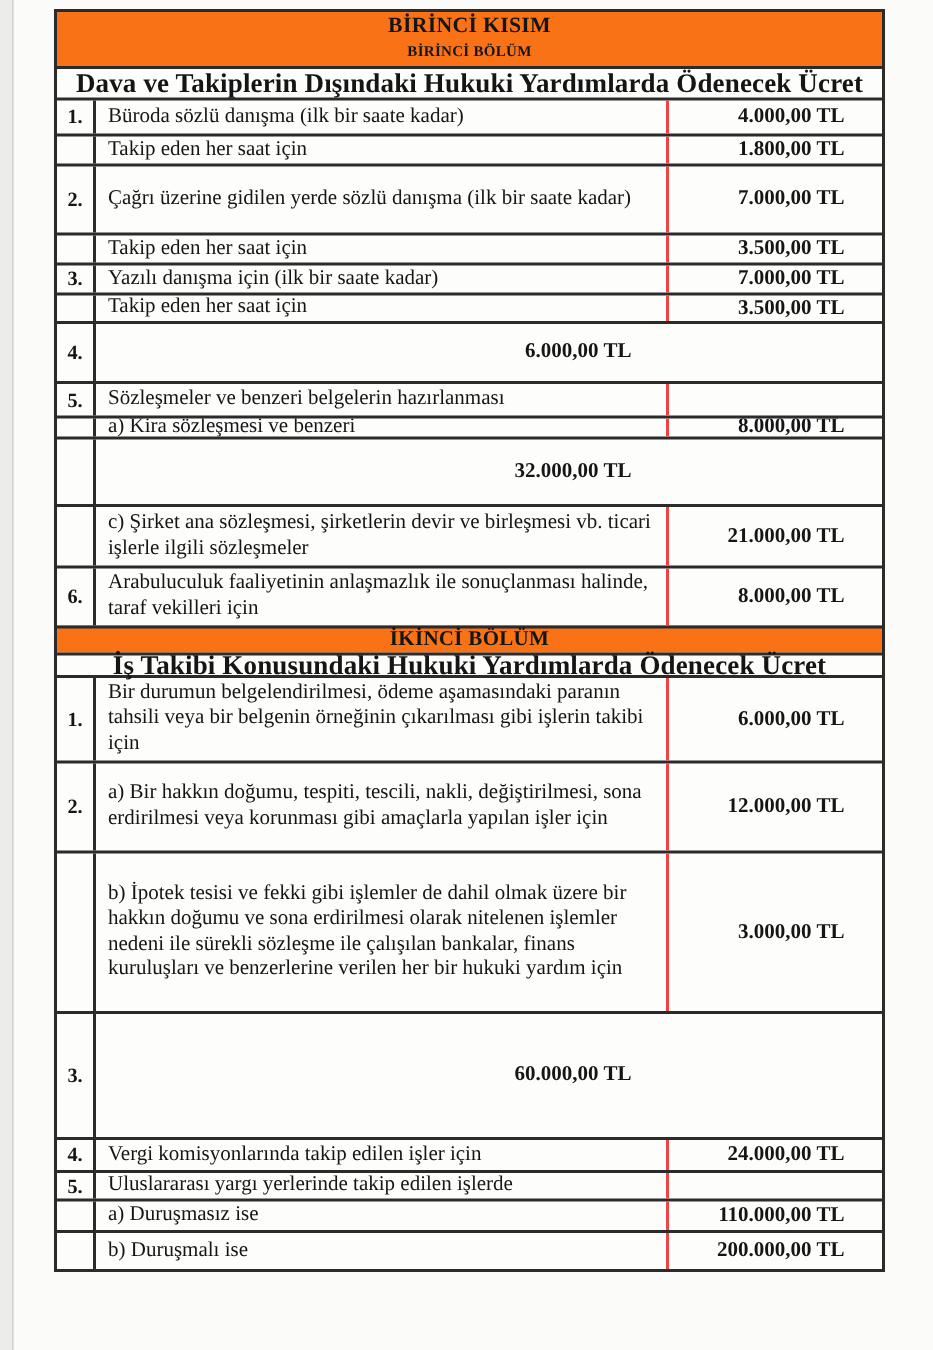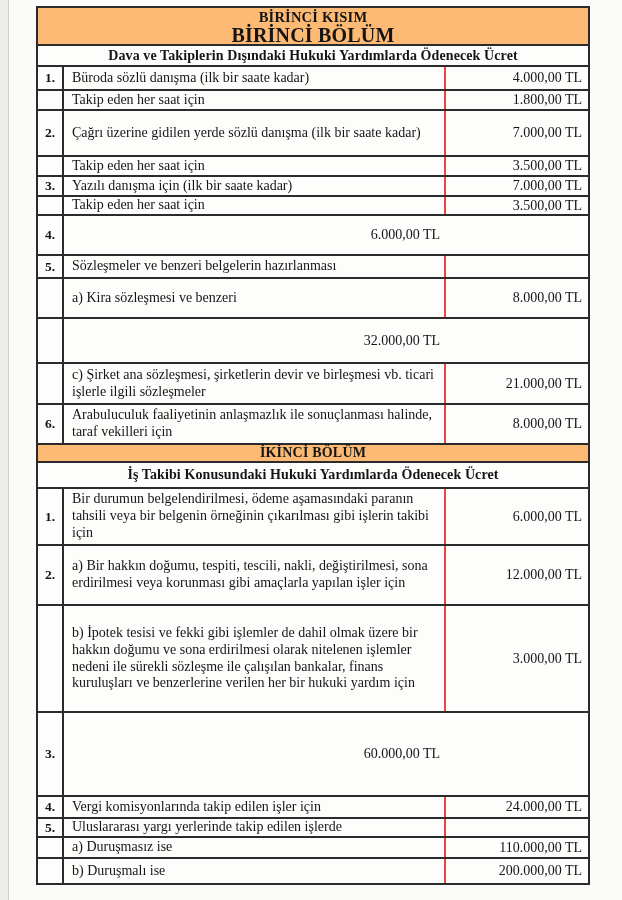--- a/index.html
+++ b/index.html
@@ -23,24 +23,24 @@
     background: #fdfdfc;
   }
   .band {
     border-top: 2px solid #2b2b2b;
     display: flex; flex-direction: column;
     align-items: center; justify-content: center;
     text-align: center;
     font-weight: bold;
   }
   .band.first { border-top: none; }
-  .band.gray { background: #fdba74; }
+  .band.gray { background: #f97316; }
   .part-line { font-size: 14.5px; line-height: 18px; letter-spacing: 0.2px; }
-  .section-line { font-size: 20px; line-height: 18px; letter-spacing: 0.2px; }
-  .subtitle-line { font-size: 14px; letter-spacing: 0.1px; text-align: right; }
+  .section-line { font-size: 10px; line-height: 18px; letter-spacing: 0.2px; }
+  .subtitle-line { font-size: 18px; letter-spacing: 0.1px; text-align: right; }
   .row {
     display: grid;
     grid-template-columns: 26px 382px 1fr;
     border-top: 2px solid #2b2b2b;
     background: #fdfdfc;
   }
   .cell { display: flex; align-items: center; overflow: hidden; }
   .cell.num {
     justify-content: center;
     font-weight: bold;
@@ -48,22 +48,23 @@
     border-right: 2px solid #2b2b2b;
   }
   .cell.desc {
     padding: 2px 8px 2px 8px;
     font-size: 14px;
     line-height: 1.2;
     border-right: 2px solid #ef4444;
   }
   .cell.fee {
     justify-content: flex-end;
-    padding-right: 6px;
+    padding-right: 25px;
     font-size: 14px;
+    font-weight: bold;
   }
 </style>
 </head>
 <body>
 
 <div class="scan-strip"></div>
 
 <div class="doc-table">
 
   <div class="band gray first" style="height:36px">
@@ -107,21 +108,21 @@
   </div>
   <div class="row" style="height:40px">
     <div class="cell num">4.</div>
     <div class="cell fee">6.000,00 TL</div>
   </div>
   <div class="row" style="height:23px">
     <div class="cell num">5.</div>
     <div class="cell desc">Sözleşmeler ve benzeri belgelerin hazırlanması</div>
     <div class="cell fee"></div>
   </div>
-  <div class="row" style="height:40px">
+  <div class="row" style="height:14px">
     <div class="cell num"></div>
     <div class="cell desc">a) Kira sözleşmesi ve benzeri</div>
     <div class="cell fee">8.000,00 TL</div>
   </div>
   <div class="row" style="height:45px">
     <div class="cell num"></div>
     <div class="cell fee">32.000,00 TL</div>
   </div>
   <div class="row" style="height:41px">
     <div class="cell num"></div>
@@ -131,21 +132,21 @@
   <div class="row" style="height:40px">
     <div class="cell num">6.</div>
     <div class="cell desc">Arabuluculuk faaliyetinin anlaşmazlık ile sonuçlanması halinde, taraf vekilleri için</div>
     <div class="cell fee">8.000,00 TL</div>
   </div>
 
   <div class="band gray" style="height:18px">
     <div class="section-line" style="font-size:14px;line-height:14px">İKİNCİ BÖLÜM</div>
   </div>
 
-  <div class="band" style="height:26px">
+  <div class="band" style="height:15px">
     <div class="subtitle-line">İş Takibi Konusundaki Hukuki Yardımlarda Ödenecek Ücret</div>
   </div>
 
   <div class="row" style="height:57px">
     <div class="cell num">1.</div>
     <div class="cell desc">Bir durumun belgelendirilmesi, ödeme aşamasındaki paranın tahsili veya bir belgenin örneğinin çıkarılması gibi işlerin takibi için</div>
     <div class="cell fee">6.000,00 TL</div>
   </div>
   <div class="row" style="height:60px">
     <div class="cell num">2.</div>

